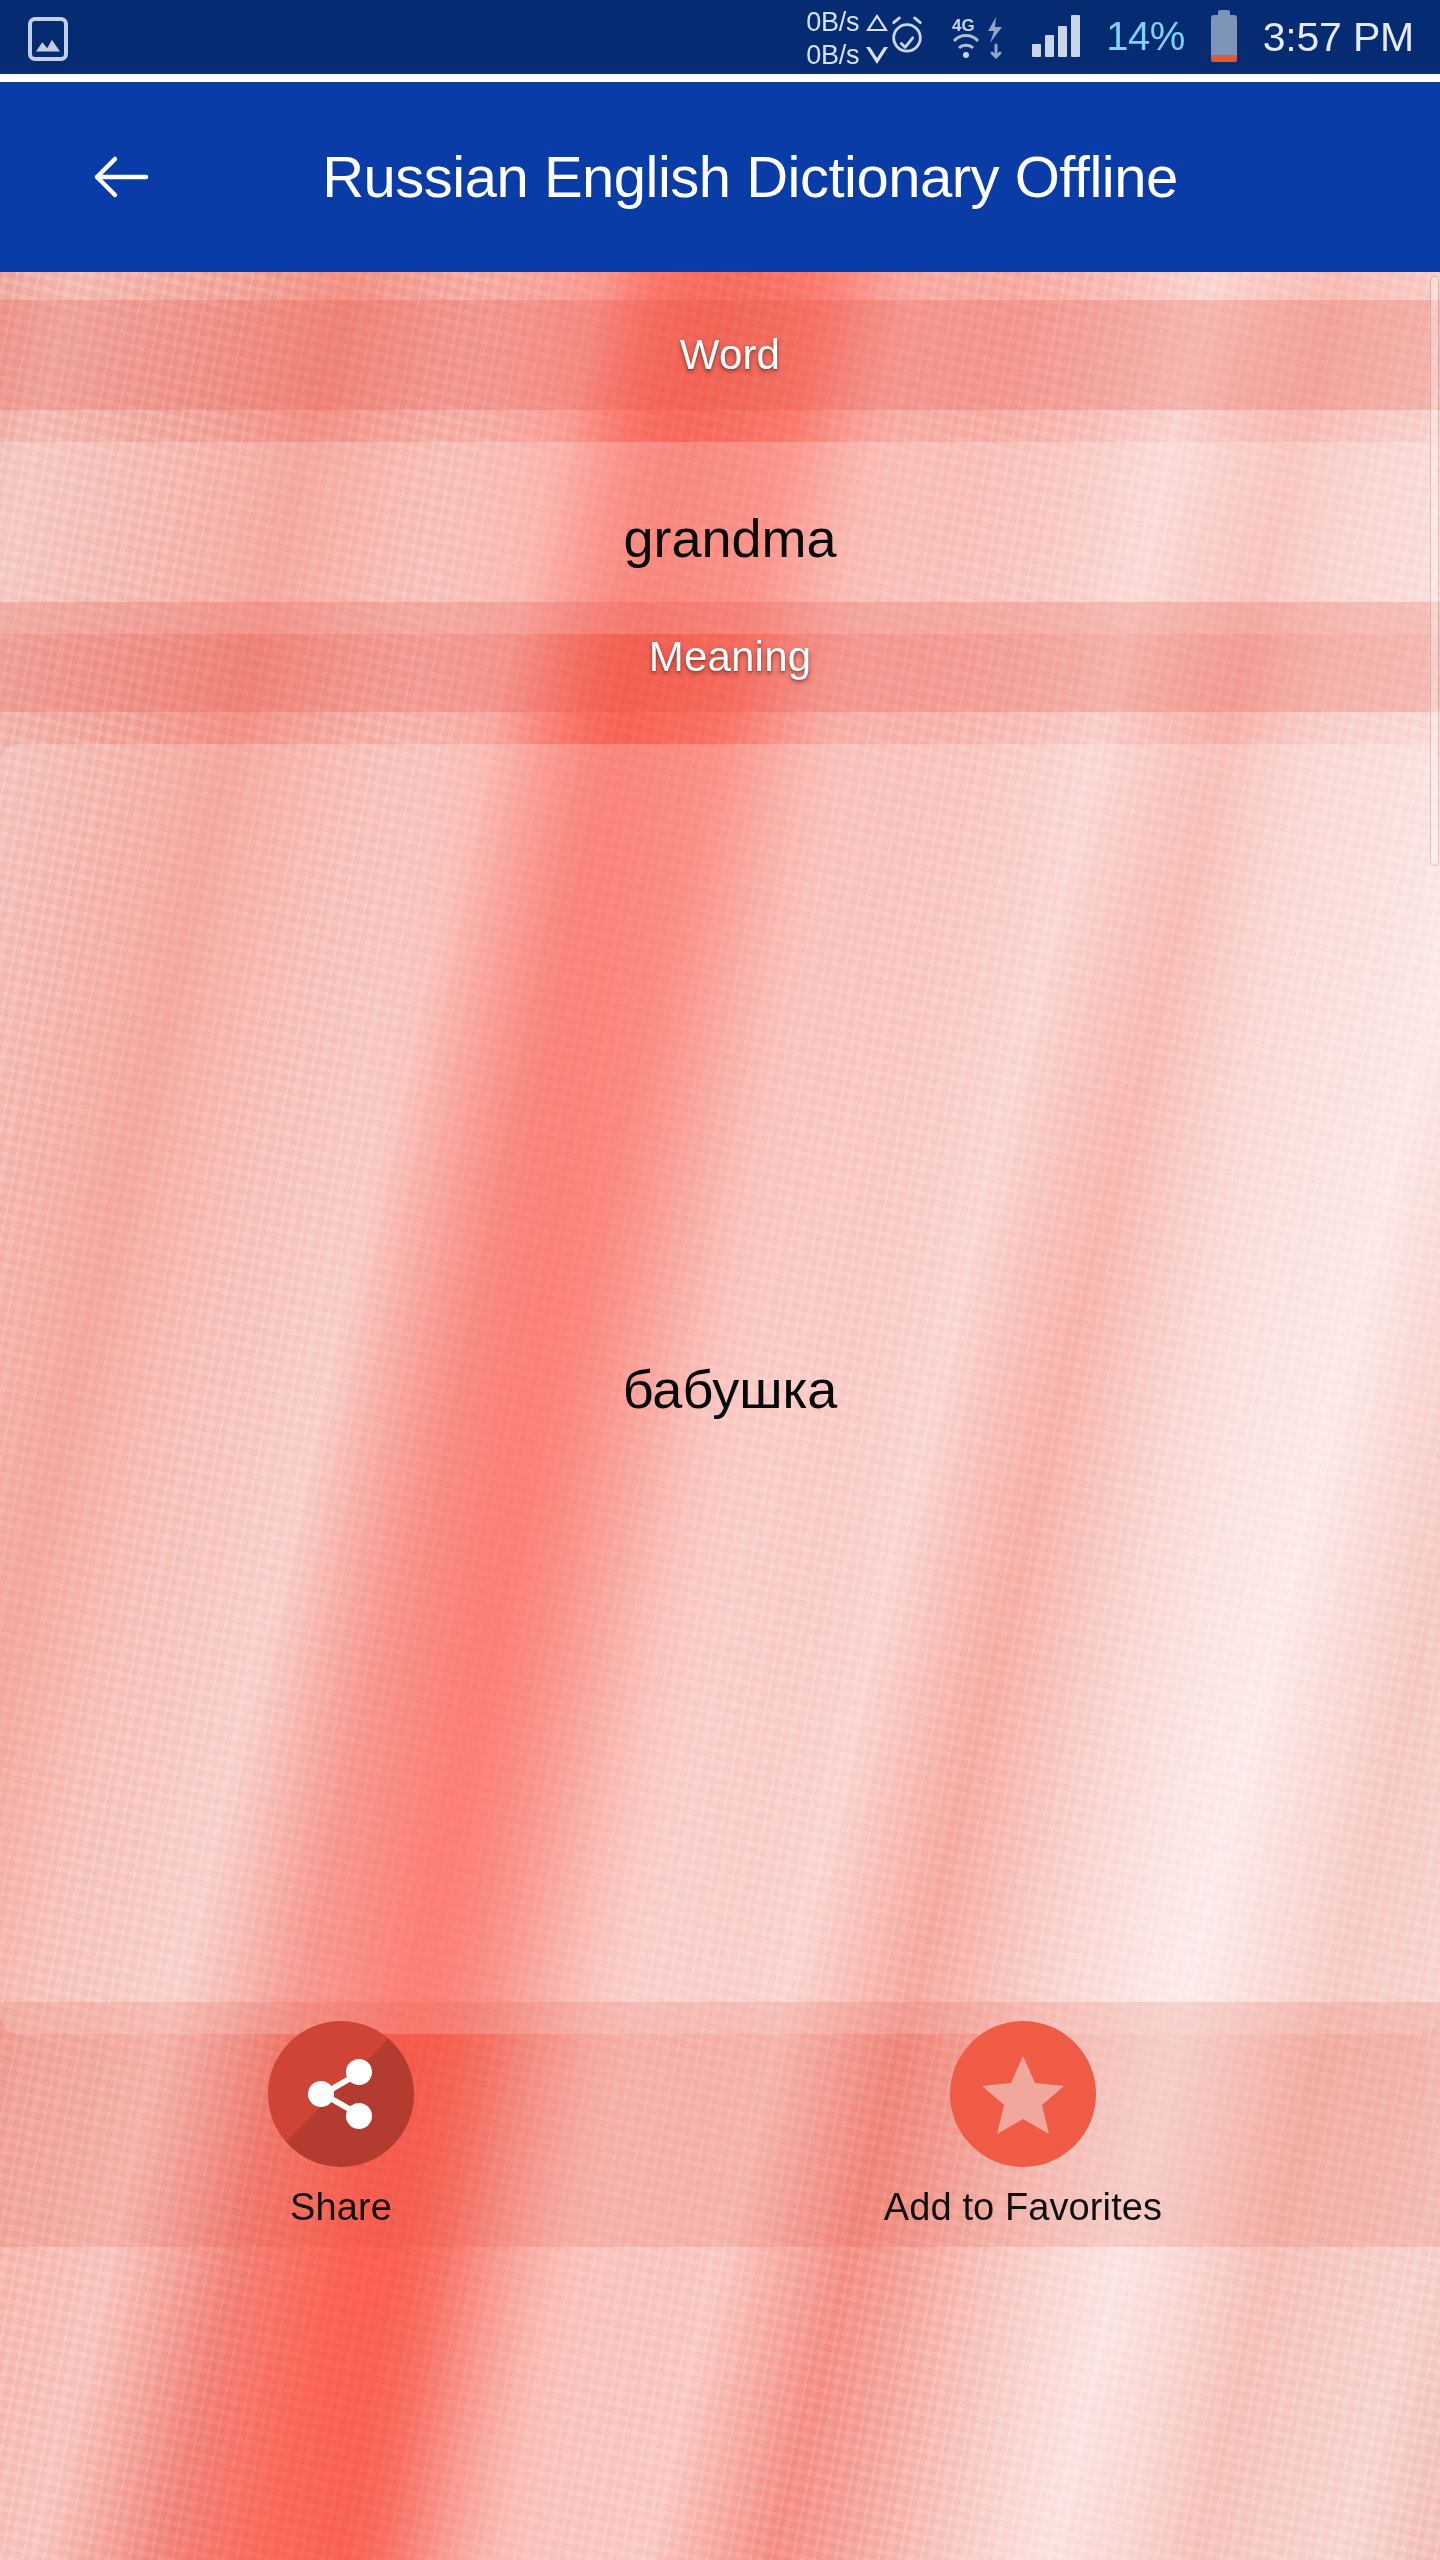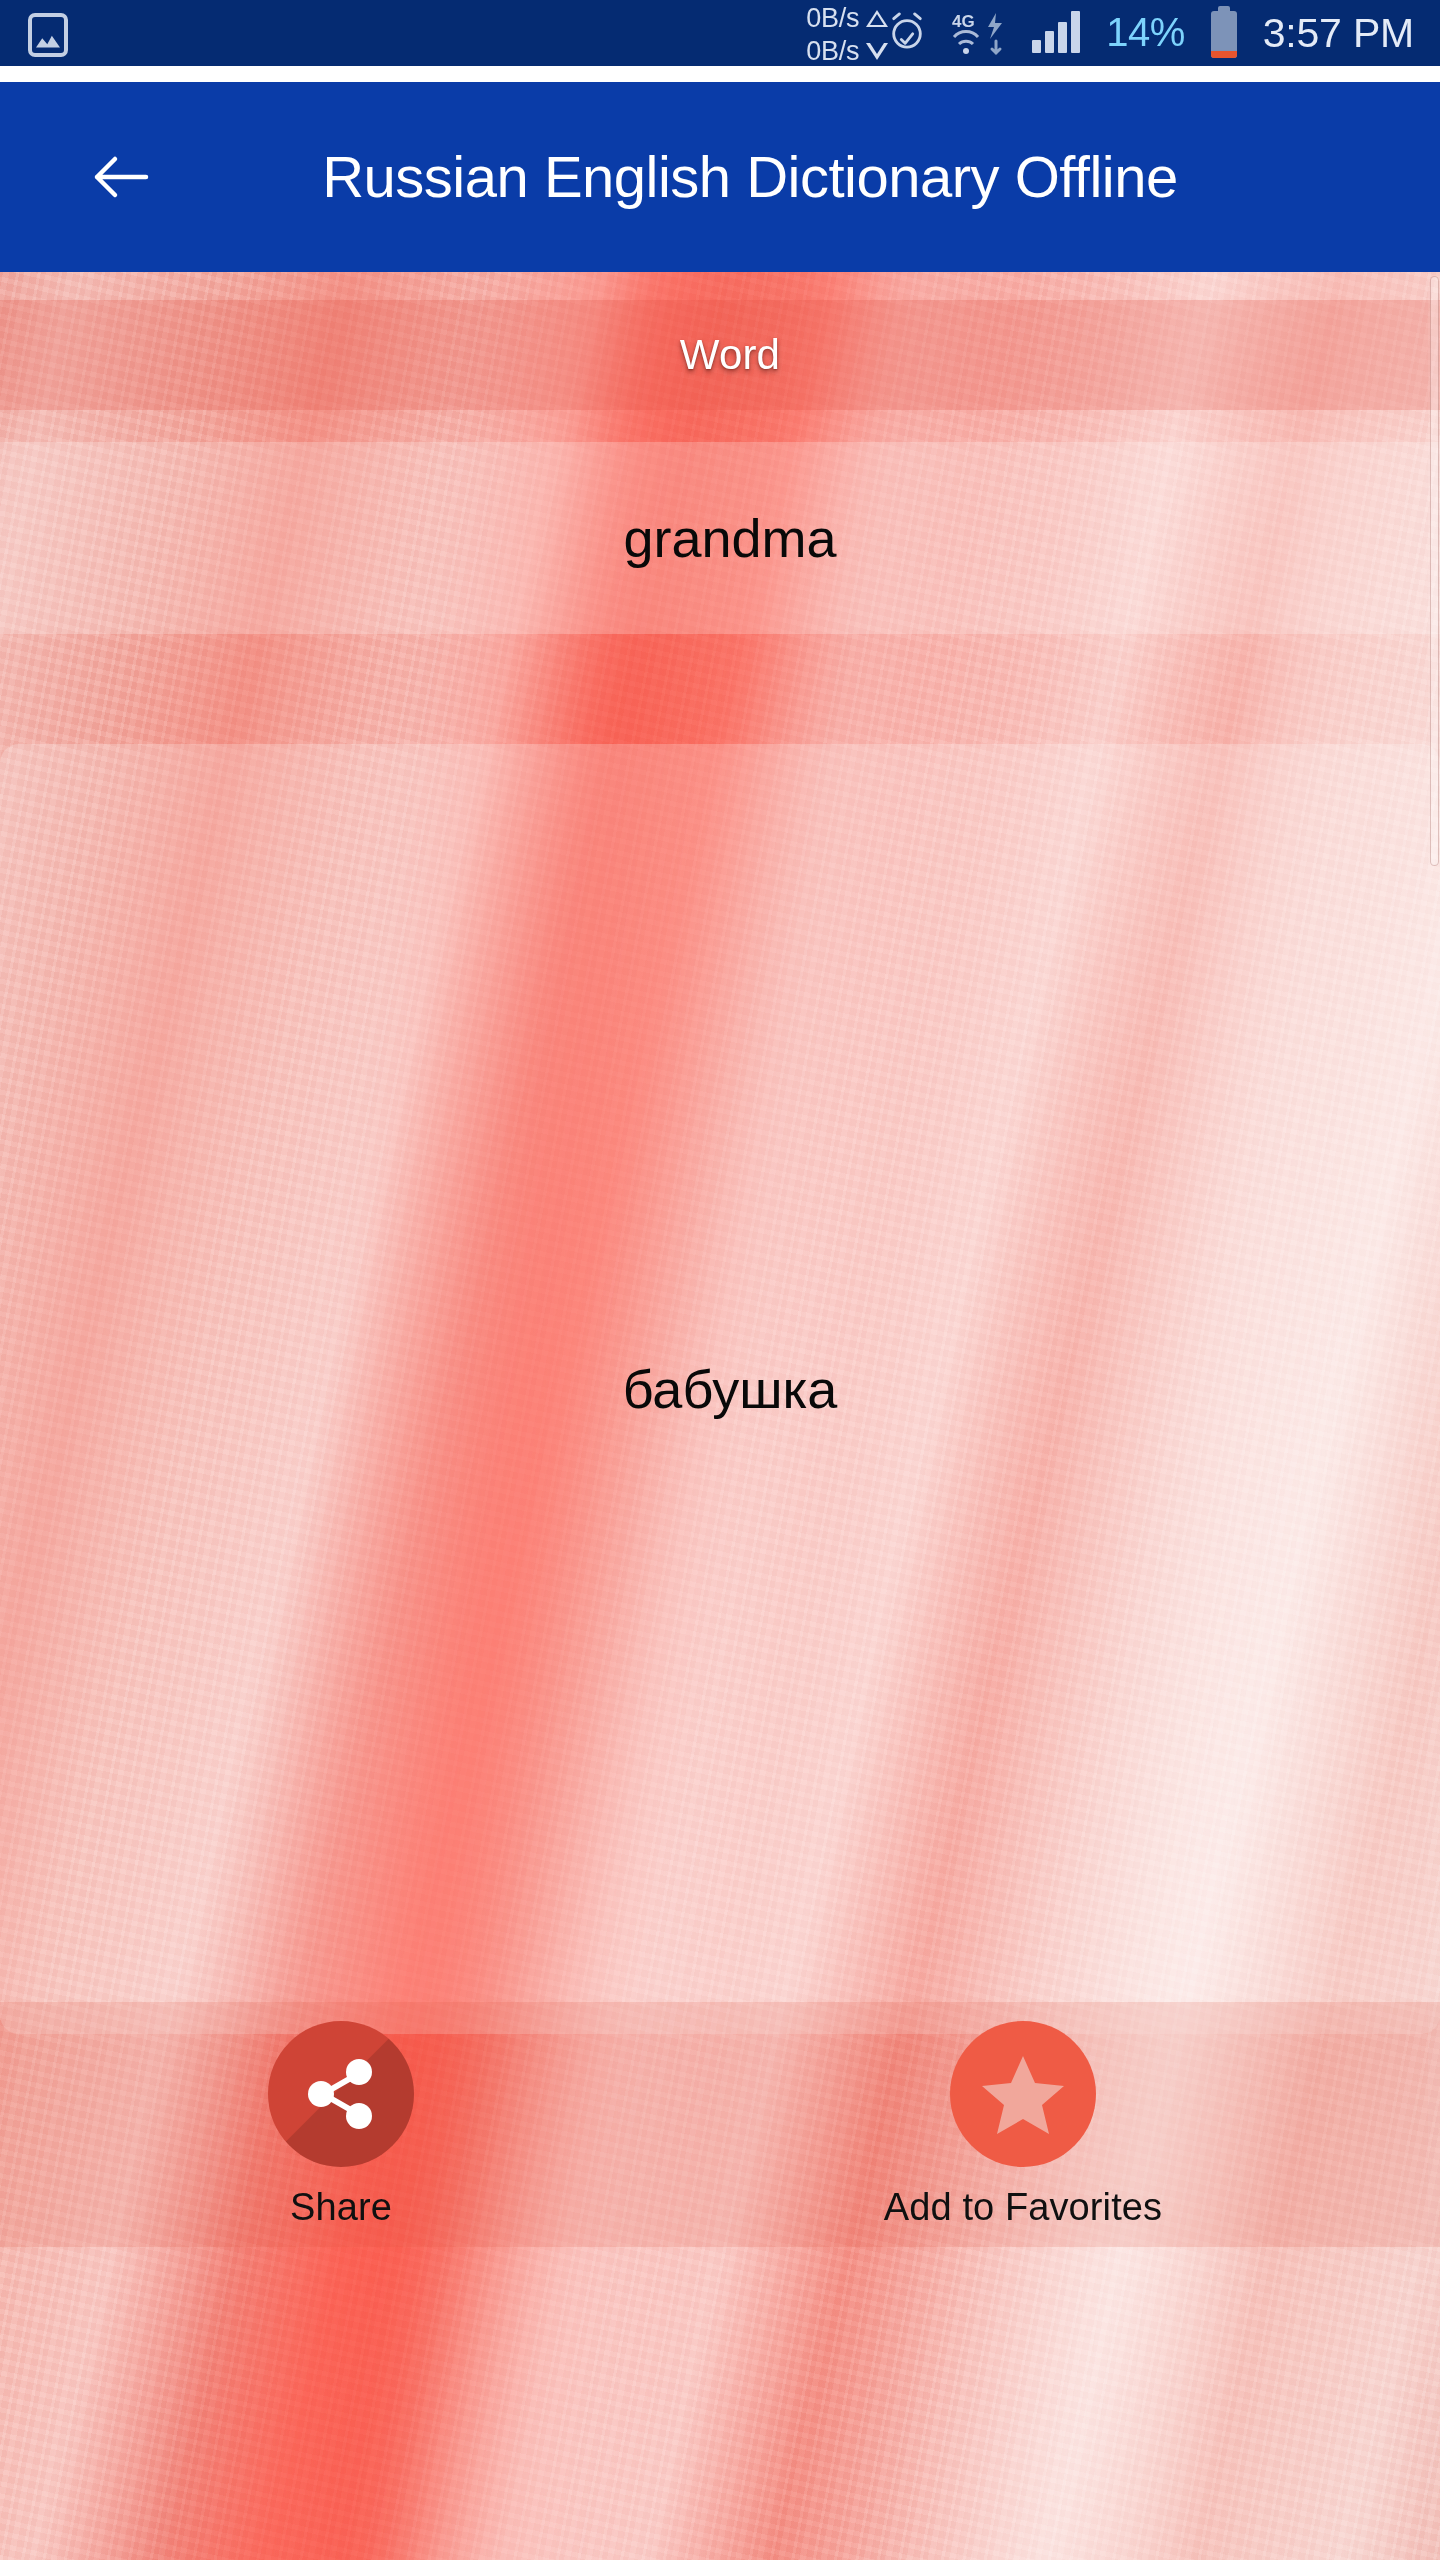--- a/index.html
+++ b/index.html
@@ -11,21 +11,21 @@
   }
   #screen {
     position:relative;
     width:1440px; height:2560px;
     overflow:hidden;
   }
 
   
   #status-bar {
     position:absolute; top:0; left:0;
-    width:1440px; height:66px;
+    width:1440px; height:74px;
     background:#052b72;
     display:flex; align-items:center;
     padding:3px 26px 0 28px;
     z-index:40;
   }
   .sb-left { display:flex; align-items:center; gap:14px; }
   .sb-spacer { flex:1 1 auto; }
   .sb-right { display:flex; align-items:flex-start; gap:26px; }
 
   .gallery-icon {
@@ -369,20 +369,23 @@
     <div id="bg-streak3"></div>
 
     <div class="band band-header" id="band-word-label">
       <span class="field-label">Word</span>
     </div>
 
     <div class="band band-value" id="band-word-value">
       <span class="field-value">grandma</span>
     </div>
 
+    <div class="band band-header" id="band-meaning-label">
+      <span class="field-label">Meaning</span>
+    </div>
 
     <div class="band band-value" id="band-meaning-value">
       <span class="field-value">бабушка</span>
     </div>
 
     <div class="band band-actions" id="band-actions"></div>
 
     <div id="action-row">
 
       <div class="action-btn">

